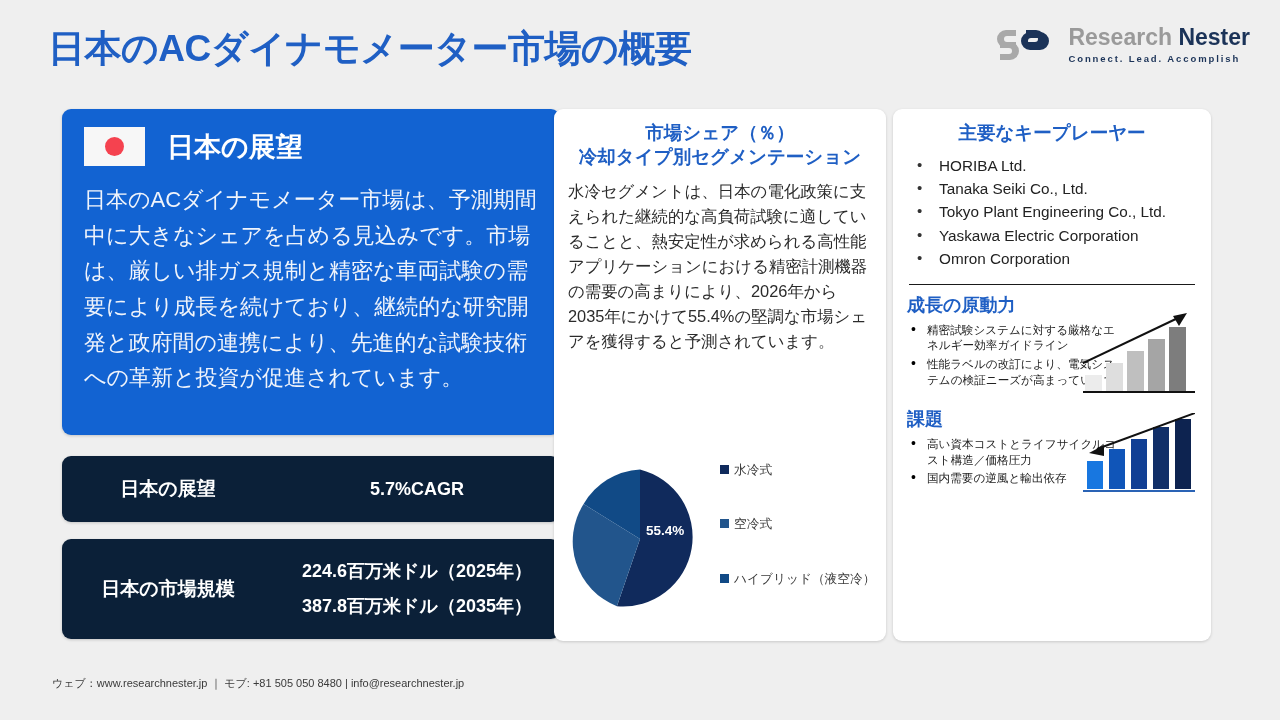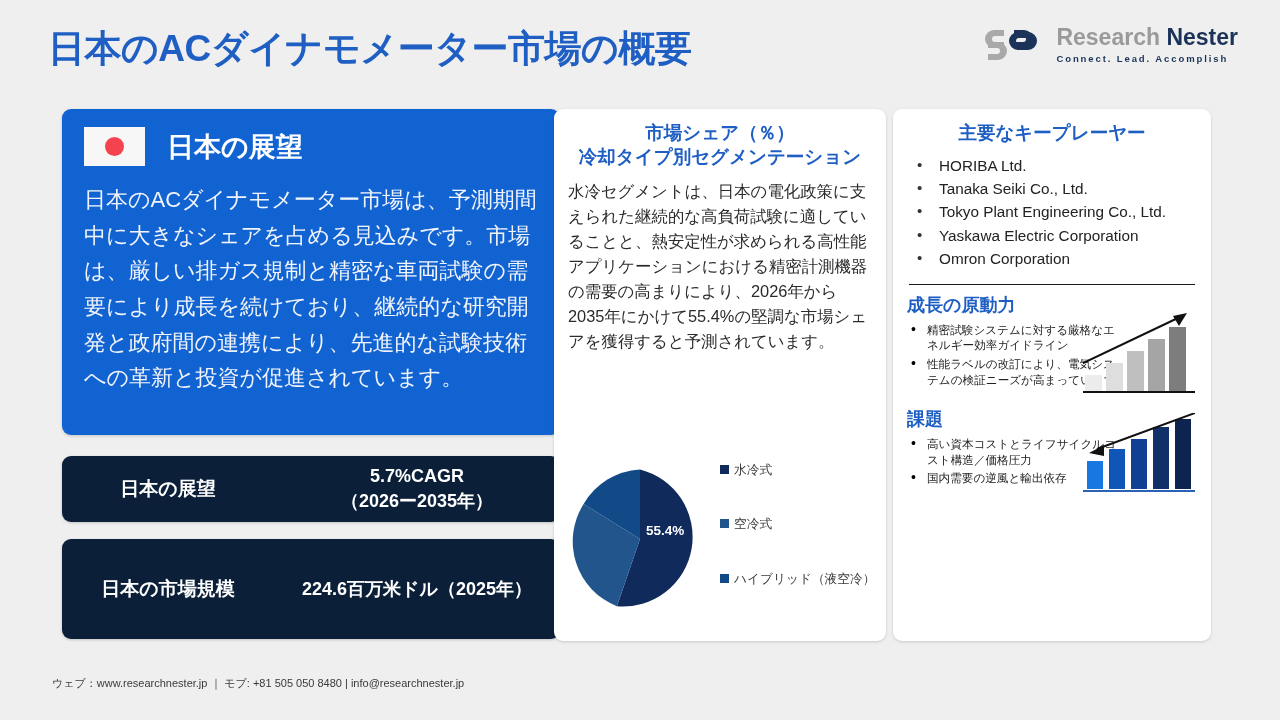--- a/index.html
+++ b/index.html
@@ -11,21 +11,21 @@
   }
   .slide { position: relative; width: 1280px; height: 720px; background: #efefef; }
 
   
   .header { position: absolute; left: 0; top: 0; width: 1280px; height: 92px; }
   .title {
     position: absolute; left: 48px; top: 24px;
     font-size: 37px; font-weight: 700; color: #1f5fc4;
     letter-spacing: -0.5px; white-space: nowrap;
   }
-  .logo { position: absolute; right: 42px; top: 26px; display: flex; align-items: center; gap: 10px; }
+  .logo { position: absolute; right: 30px; top: 26px; display: flex; align-items: center; gap: 10px; }
   .logo-mark { width: 62px; height: 38px; }
   .logo-text { display: flex; flex-direction: column; line-height: 1; }
   .logo-name { font-size: 23px; font-weight: 700; color: #1b3358; white-space: nowrap; }
   .logo-name .gray { color: #9a9a9a; }
   .logo-tag {
     font-size: 9.5px; font-weight: 700; color: #1b3358;
     letter-spacing: 1.9px; margin-top: 5px; white-space: nowrap;
   }
 
   
@@ -148,28 +148,28 @@
         </div>
         <div class="blue-title">日本の展望</div>
       </div>
       <div class="blue-body">日本のACダイナモメーター市場は、予測期間中に大きなシェアを占める見込みです。市場は、厳しい排ガス規制と精密な車両試験の需要により成長を続けており、継続的な研究開発と政府間の連携により、先進的な試験技術への革新と投資が促進されています。</div>
     </div>
 
     <div class="dark-card dark-1">
       <div class="dark-label">日本の展望</div>
       <div class="dark-value">
         <div>5.7%CAGR</div>
-        <div>（2026ー2035年）</div>
       </div>
     </div>
 
     <div class="dark-card dark-2">
       <div class="dark-label">日本の市場規模</div>
       <div class="dark-value">
         <div>224.6百万米ドル（2025年）</div>
+        <div style="margin-top:10px">387.8百万米ドル（2035年）</div>
       </div>
     </div>
   </div>
 
   <div class="col-mid">
     <div class="white-card">
       <div class="card-title">
         <div>市場シェア（％）</div>
         <div>冷却タイプ別セグメンテーション</div>
       </div>

